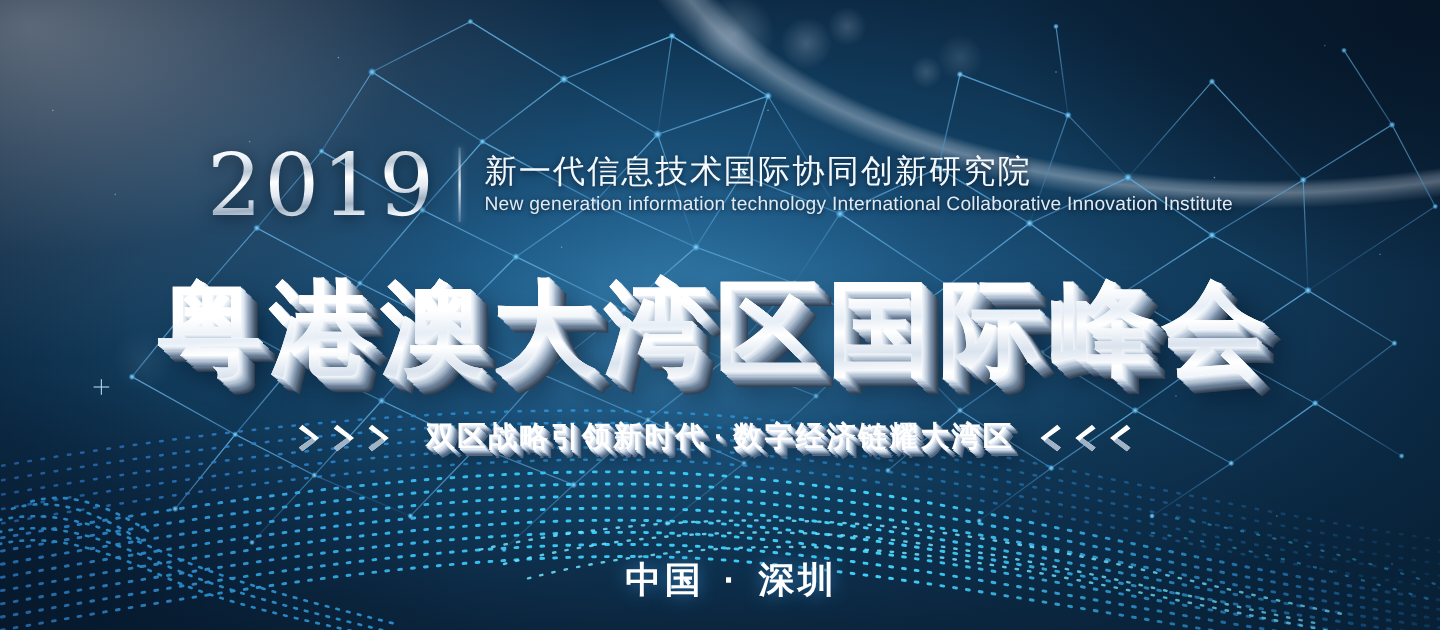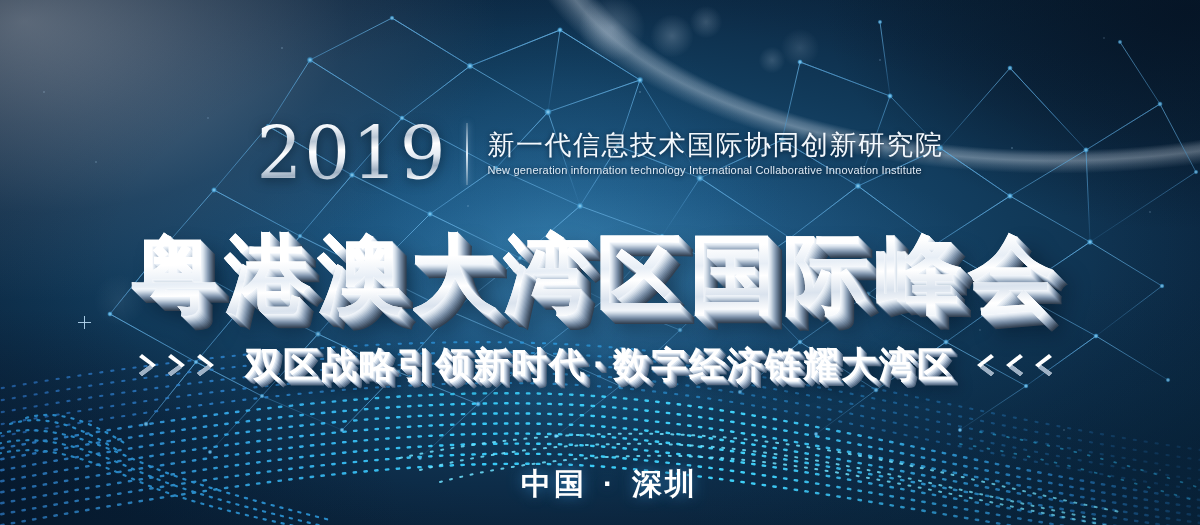--- a/index.html
+++ b/index.html
@@ -132,21 +132,21 @@
   }
   .inst-cn {
     font-size: 27px;
     letter-spacing: 1.5px;
     color: #f3f8fd;
     line-height: 1;
     text-shadow: 0 1px 5px rgba(3,14,28,0.75);
     white-space: nowrap;
   }
   .inst-en {
-    font-size: 11px;
+    font-size: 16px;
     letter-spacing: 0.2px;
     color: #dfeaf5;
     line-height: 1;
     text-shadow: 0 1px 4px rgba(3,14,28,0.8);
     white-space: nowrap;
   }
 
   
   .headline-wrap {
     position: absolute;
@@ -203,21 +203,21 @@
     gap: 22px;
   }
   .chev {
     display: flex;
     align-items: center;
     gap: 3px;
   }
   .chev svg { display: block; }
   .tagline {
     position: relative;
-    font-size: 36px;
+    font-size: 24px;
     font-weight: 700;
     letter-spacing: 2px;
     line-height: 1;
     white-space: nowrap;
     color: #ffffff;
     text-shadow:
       1px 1px 0 #dfe8f2, 2px 2px 0 #c4d1e0, 3px 3px 0 #a6b7cb,
       4px 4px 0 #8699b1, 5px 5px 0 #6a7f99, 6px 6px 0 #52667e,
       7px 8px 14px rgba(2,12,26,0.7);
   }

